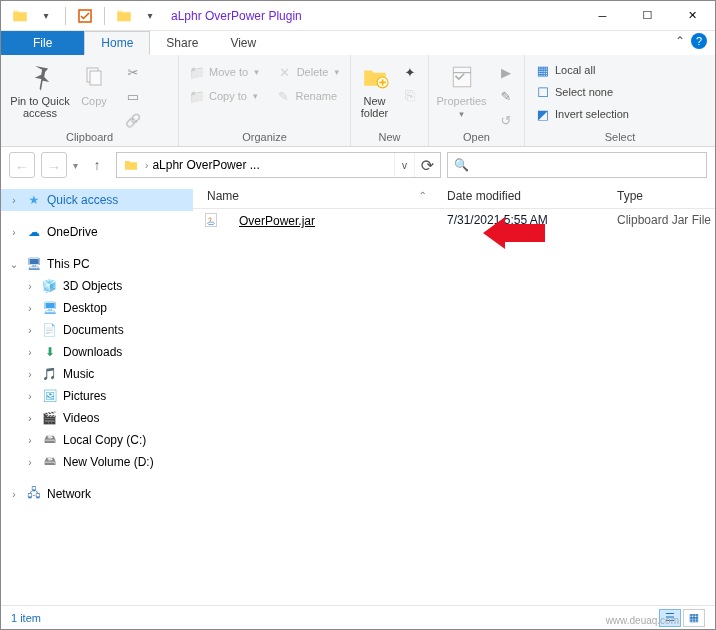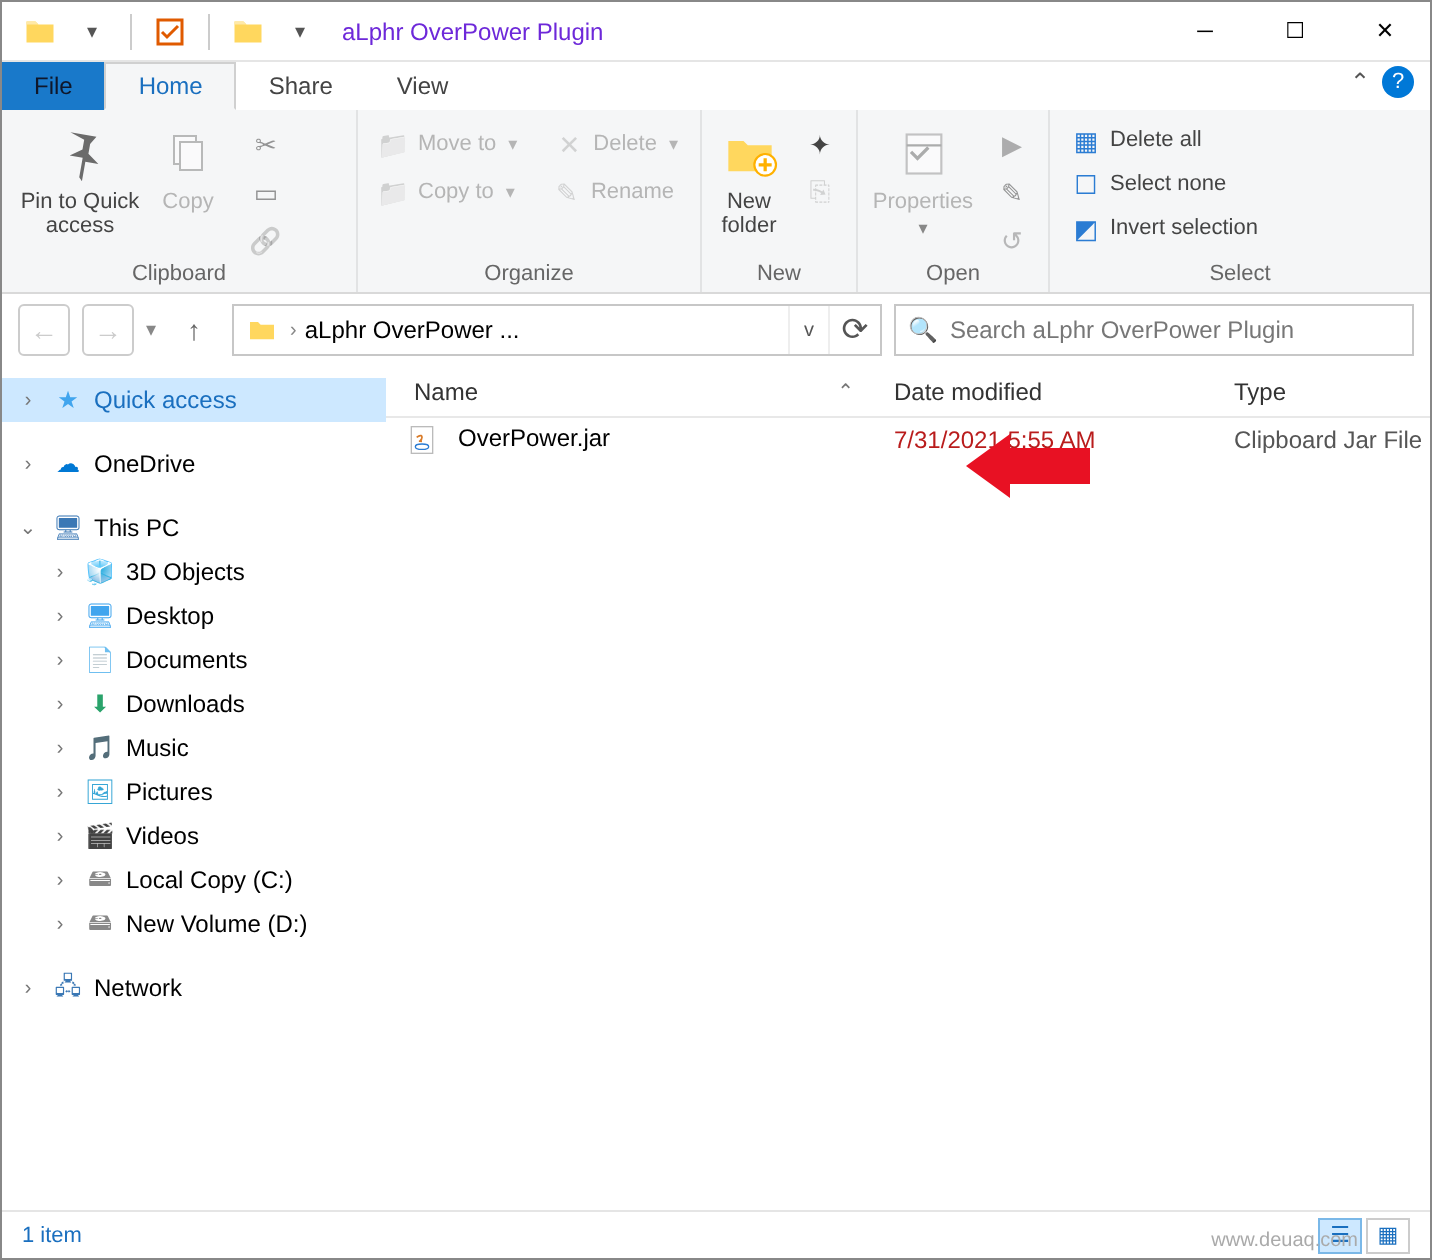--- a/index.html
+++ b/index.html
@@ -8,21 +8,21 @@
 .titlebar { height: 30px; display: flex; align-items: center; background: #fff; border-bottom: 1px solid #e5e5e5; }
 .qat { display: flex; align-items: center; padding-left: 8px; gap: 4px; }
 .qat-icon { width: 22px; height: 22px; display: flex; align-items: center; justify-content: center; font-size: 14px; }
 .qat-sep { width:1px; height:18px; background:#ccc; margin: 0 4px; }
 .folder-ico { width: 18px; height: 18px; }
 .title-text { margin-left: 10px; font-size: 12px; color: #6d28d9; }
 .winbtns { margin-left: auto; display: flex; }
 .winbtn { width: 45px; height: 30px; display: flex; align-items: center; justify-content: center; font-size: 11px; }
 
 .tabstrip { height: 24px; display: flex; align-items: flex-end; position: relative; }
-.filetab { background: #1979ca; color: #0f172a; font-size: 12px; padding: 3px 16px; height: 24px; display: flex; align-items: center; }
+.filetab { background: #1979ca; color: #ffffff; font-size: 12px; padding: 3px 32px; height: 24px; display: flex; align-items: center; }
 .tab { font-size: 12px; padding: 3px 16px; height: 24px; display: flex; align-items: center; color: #444; }
 .tab.active { border: 1px solid #d0d0d0; border-bottom: 1px solid #f5f6f7; background: #f5f6f7; color:#1a6fbf; }
 .tabstrip-right { position: absolute; right: 8px; top: 2px; display: flex; gap: 6px; align-items: center; }
 .help-circle { width:16px; height:16px; border-radius:50%; background:#0078d7; color:#fff; font-size:11px; display:flex; align-items:center; justify-content:center; }
 
 .ribbon { height: 92px; background: #f5f6f7; border-bottom: 1px solid #d9d9d9; display: flex; }
 .group { border-right: 1px solid #e2e3e4; display: flex; flex-direction: column; }
 .group-body { flex: 1; display: flex; align-items: flex-start; padding: 4px 6px 0; }
 .group-label { text-align: center; font-size: 11px; color: #666; padding-bottom: 3px; }
 .bigbtn { display: flex; flex-direction: column; align-items: center; justify-content: flex-start; width: 60px; font-size: 11px; color: #444; text-align:center; gap:2px; padding-top:2px;}
@@ -51,22 +51,22 @@
 .nav { width: 192px; overflow:auto; padding-top:6px; }
 .nav-sep { height: 10px; }
 .content { flex:1; display:flex; flex-direction:column; position:relative;}
 .colarea { height:26px; border-bottom:1px solid #e8e8e8; display:flex; align-items:center; font-size:12px; color:#333; position:relative;}
 .col-name { width: 244px; padding-left: 14px; display:flex; align-items:center; justify-content:space-between;}
 .col-sort { font-size:10px; color:#777; margin-right:10px;}
 .col-date { width: 170px; padding-left:10px;}
 .col-type { flex:1; padding-left:10px;}
 
 .row { height:22px; display:flex; align-items:center; font-size:12px; }
-.row .c-name { width:244px; padding-left:10px; display:flex; align-items:flex-start; gap:10px;}
-.row .c-date { width:170px; padding-left:10px; color:#b91c1c;}
+.row .c-name { width:244px; padding-left:10px; display:flex; align-items:flex-end; gap:20px;text-decoration:underline;}
+.row .c-date { width:170px; padding-left:10px; color:#0f172a;}
 .row .c-type { flex:1; padding-left:10px; color:#555;}
 
 .navitem { height:22px; display:flex; align-items:center; font-size:12px; gap:4px; padding-left:6px;}
 .navitem .exp { width:14px; color:#777; font-size:10px; display:flex; justify-content:center;}
 .navitem .nic { width:18px; display:flex; justify-content:center;}
 .navitem.indent1 { padding-left: 22px; }
 .navitem.active { background:#cde8ff; }
 .star { color:#41a5ee; }
 
 .arrow { position:absolute; left:290px; top:34px; display:flex; align-items:center; }
@@ -243,21 +243,21 @@
           </div>
       </div>
     </div>
     <div class="group-label">Open</div>
   </div>
 
   <div class="group" style="flex:1;border-right:none;">
     <div class="group-body" style="flex-direction:column; gap:0; padding-top:4px;">
       <div class="smallbtn">
           <span class="sico" style="color:#2b7cd3;">▦</span>
-          <span>Delete all</span>
+          <span>Local all</span>
         </div>
       <div class="smallbtn">
           <span class="sico" style="color:#2b7cd3;">☐</span>
           <span>Select none</span>
         </div>
       <div class="smallbtn">
           <span class="sico" style="color:#2b7cd3;">◩</span>
           <span>Invert selection</span>
         </div>
     </div>
@@ -277,21 +277,20 @@
         </svg>
     </span>
     <span style="font-size:10px;color:#888;">›</span>
     <span class="crumb">aLphr OverPower ...</span>
     <span class="addrspacer"></span>
     <span class="addr-dd">v</span>
     <span class="refresh">⟳</span>
   </div>
   <div class="searchbox">
     <span class="sico">🔍</span>
-    <span>Search aLphr OverPower Plugin</span>
   </div>
 </div>
 
 <div class="body">
   <div class="nav">
     <div class="navitem active">
       <span class="exp">›</span>
       <span class="nic star">★</span>
       <span style="color:#1a6fbf;">Quick access</span>
     </div>

